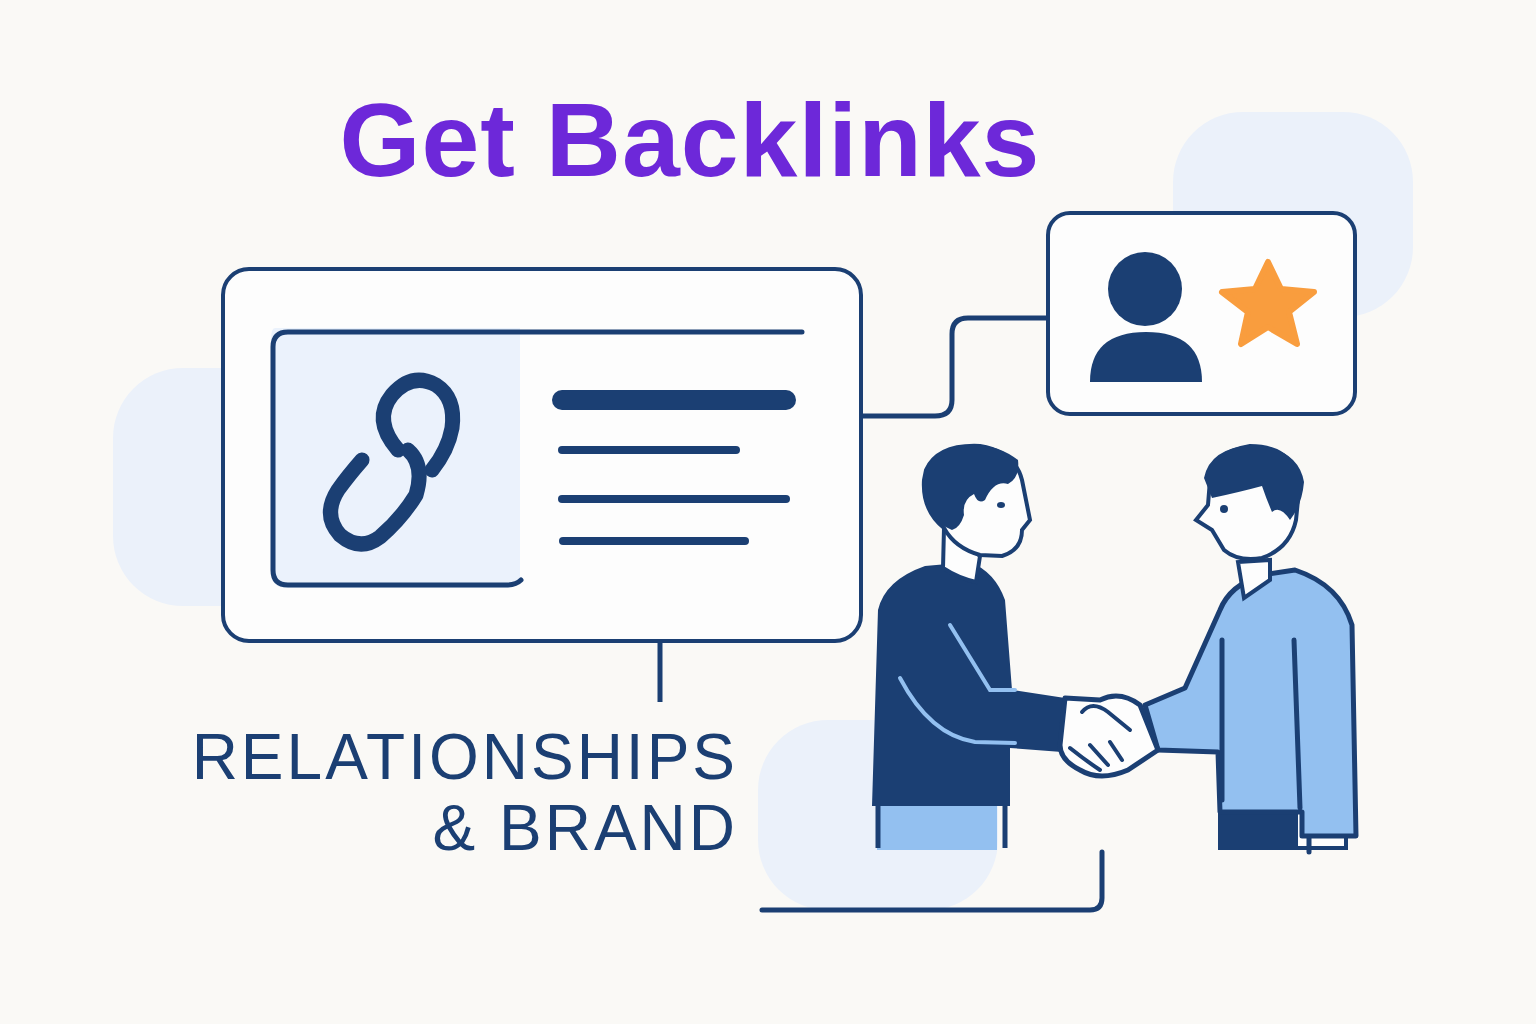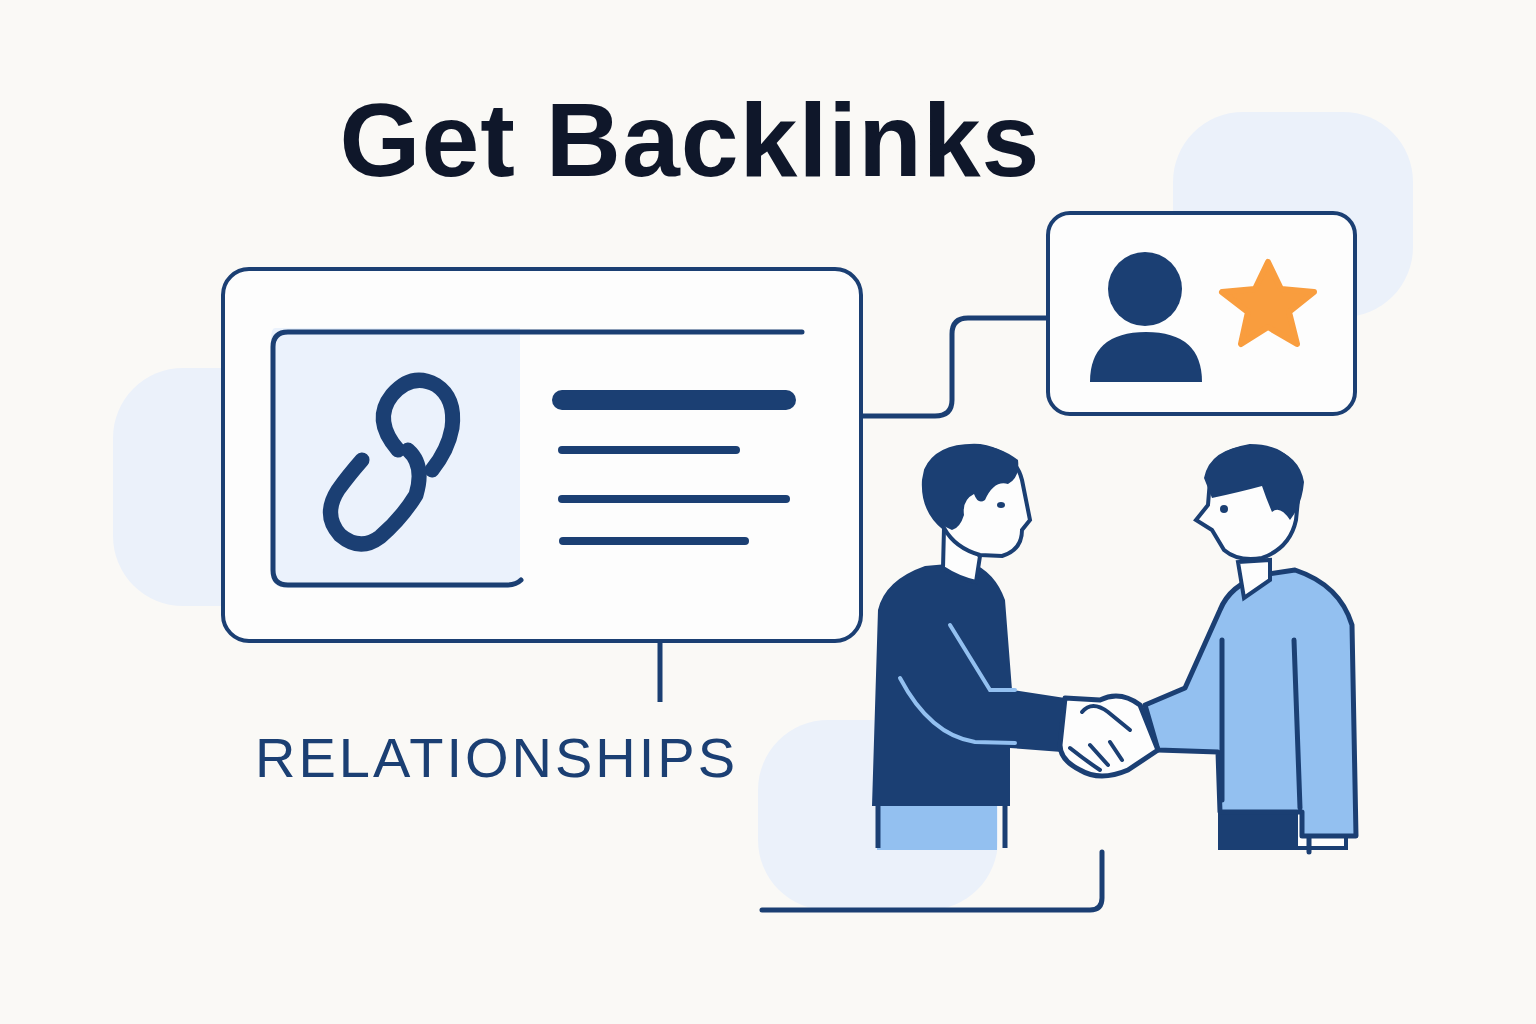--- a/index.html
+++ b/index.html
@@ -6,29 +6,29 @@
     body {
       width: 1536px; height: 1024px; overflow: hidden;
       background: #faf9f6;
       position: relative;
       font-family: "Liberation Sans", sans-serif;
     }
     .blob { position: absolute; background: #ebf1fa; border-radius: 70px; }
     .title {
       position: absolute; left: 0; width: 1380px; top: 88px;
       text-align: center; font-size: 104px; font-weight: 700;
-      color: #0f172a; letter-spacing: 1px; line-height: 1;
+      color: #6d28d9; letter-spacing: 1px; line-height: 1;
     }
     .card {
       position: absolute; border: 4px solid #1b3f73; border-radius: 28px;
       background: #fdfdfd; box-sizing: border-box;
     }
     .caption {
       position: absolute; right: 798px; top: 722px;
-      text-align: right; color: #1b3f73; font-size: 56px;
+      text-align: right; color: #1b3f73; font-size: 64px;
       font-weight: 500; letter-spacing: 3px; line-height: 71px;
     }
     .caption div { white-space: nowrap; }
     svg.overlay { position: absolute; left: 0; top: 0; }
   </style>
 </head>
 <body>
 
 <div class="blob" style="left:113px; top:368px; width:240px; height:238px;"></div>
 <div class="blob" style="left:1173px; top:112px; width:240px; height:205px;"></div>
@@ -112,13 +112,14 @@
     <g>
       <path d="M1065 698 L1100 700 Q1120 690 1140 705 L1158 750 L1128 770 Q1100 782 1080 770 Q1060 760 1060 745 Z" fill="#fdfdfd" stroke="#1b3f73" stroke-width="5" stroke-linejoin="round"></path>
       <path d="M1082 712 Q1092 700 1108 712 L1130 730" fill="none" stroke="#1b3f73" stroke-width="4" stroke-linecap="round"></path>
       <path d="M1070 748 Q1085 760 1100 770 M1090 745 L1108 765 M1110 742 L1122 760" fill="none" stroke="#1b3f73" stroke-width="4" stroke-linecap="round"></path>
     </g>
   </g>
 </svg>
 
 <div class="caption">
   <div>RELATIONSHIPS</div>
+  <div>&amp; BRAND</div>
 </div>
 
 </body></html>

